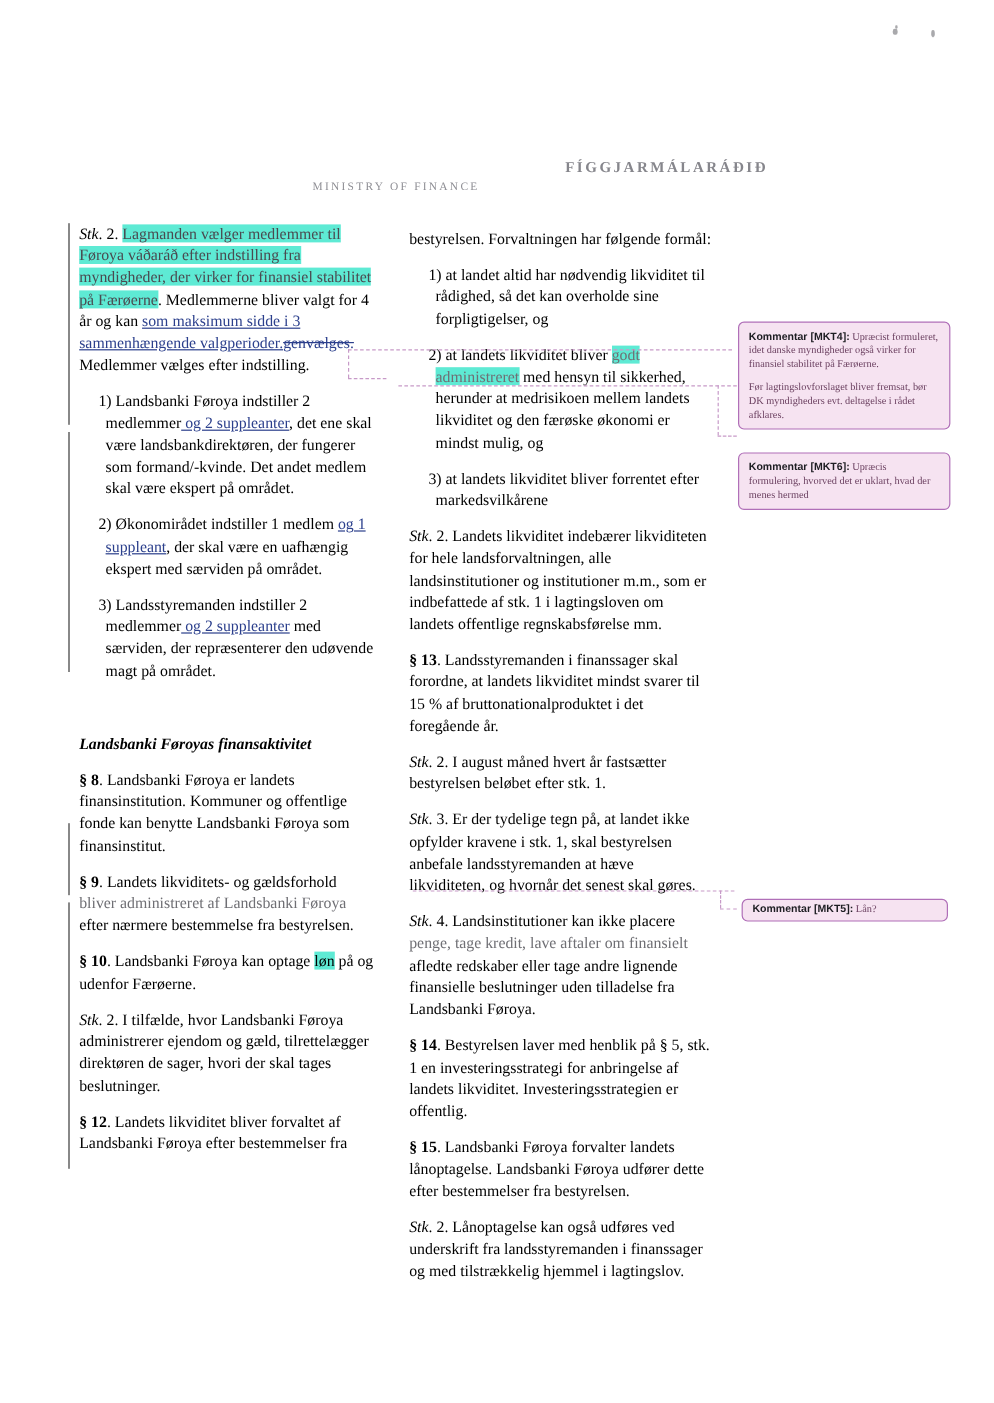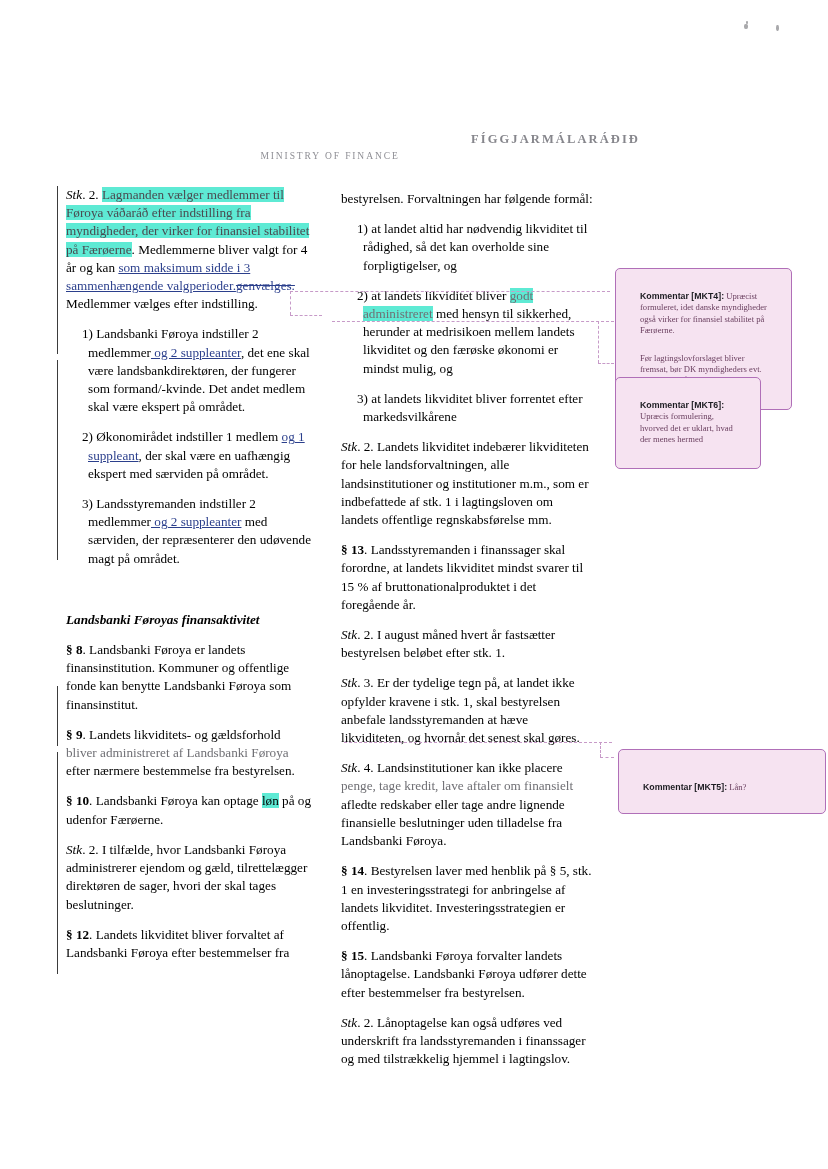--- a/index.html
+++ b/index.html
@@ -114,21 +114,21 @@
     font-size: 8.6px;
     line-height: 11.4px;
     color: #6b4060;
   }
   .balloon .who {
     font-family: "Liberation Sans", sans-serif;
     font-weight: 700;
     font-size: 8.8px;
     color: #1d1d22;
   }
-  .balloon p { margin: 16px; }
+  .balloon p { margin: 0; }
   .balloon p + p { margin-top: 8px; }
 
   
   .leader {
     position: absolute;
     border-top: 1px dashed #c79ac8;
     height: 0;
   }
   .leader-v {
     position: absolute;
@@ -248,22 +248,22 @@
 
   <div class="leader" style="left:344px;top:742px;width:268px;"></div>
   <div class="leader" style="left:600px;top:757px;width:14px;"></div>
   <div class="leader-v" style="left:600px;top:742px;height:15px;"></div>
 
   <div class="balloon" style="left:615px;top:268px;width:177px;">
     <p><span class="who">Kommentar [MKT4]:</span><span> Upræcist formuleret, idet danske myndigheder også virker for finansiel stabilitet på Færøerne.</span></p>
     <p>Før lagtingslovforslaget bliver fremsat, bør DK myndigheders evt. deltagelse i rådet afklares.</p>
   </div>
 
-  <div class="balloon" style="left:615px;top:377px;width:146px;">
+  <div class="balloon" style="left:615px;top:377px;width:177px;">
     <p><span class="who">Kommentar [MKT6]:</span><span> Upræcis formulering, hvorved det er uklart, hvad der menes hermed</span></p>
   </div>
 
-  <div class="balloon" style="left:618px;top:749px;width:208px;padding:16px 7px 4px 8px;">
+  <div class="balloon" style="left:618px;top:749px;width:172px;padding:2px 7px 4px 8px;">
     <p><span class="who">Kommentar [MKT5]:</span><span> Lån?</span></p>
   </div>
 
 
 </div>
 
 </body></html>

